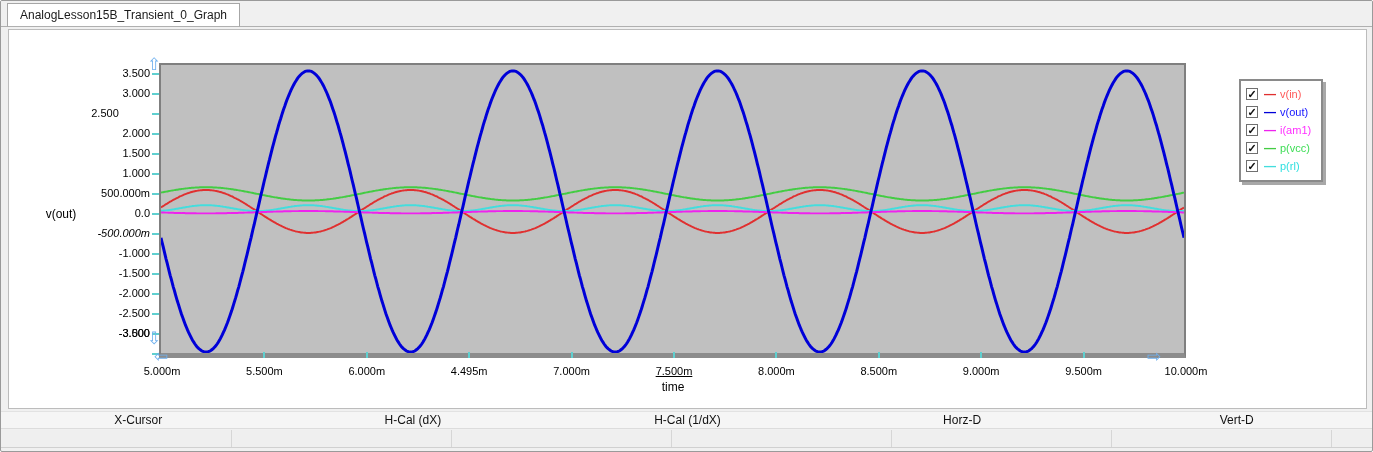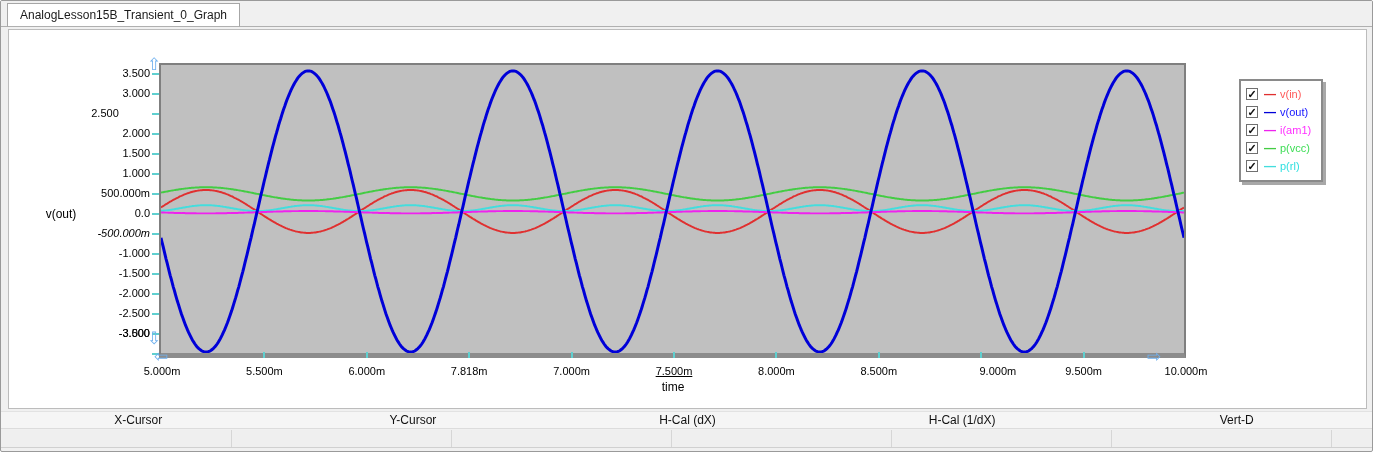--- a/index.html
+++ b/index.html
@@ -111,31 +111,31 @@
         <polyline points="0.0,177.0 1.0,181.4 2.1,185.8 3.1,190.2 4.1,194.5 5.1,198.8 6.2,203.0 7.2,207.2 8.2,211.3 9.2,215.4 10.3,219.4 11.3,223.3 12.3,227.2 13.4,230.9 14.4,234.6 15.4,238.3 16.4,241.8 17.5,245.2 18.5,248.6 19.5,251.8 20.5,255.0 21.6,258.0 22.6,261.0 23.6,263.8 24.6,266.5 25.7,269.1 26.7,271.6 27.7,273.9 28.8,276.2 29.8,278.3 30.8,280.3 31.8,282.2 32.9,283.9 33.9,285.5 34.9,287.0 35.9,288.3 37.0,289.5 38.0,290.5 39.0,291.4 40.1,292.2 41.1,292.9 42.1,293.4 43.1,293.7 44.2,293.9 45.2,294.0 46.2,293.9 47.2,293.7 48.3,293.4 49.3,292.9 50.3,292.2 51.3,291.4 52.4,290.5 53.4,289.5 54.4,288.3 55.5,287.0 56.5,285.5 57.5,283.9 58.5,282.2 59.6,280.3 60.6,278.3 61.6,276.2 62.6,273.9 63.7,271.6 64.7,269.1 65.7,266.5 66.8,263.8 67.8,261.0 68.8,258.0 69.8,255.0 70.9,251.8 71.9,248.6 72.9,245.2 73.9,241.8 75.0,238.3 76.0,234.6 77.0,230.9 78.1,227.2 79.1,223.3 80.1,219.4 81.1,215.4 82.2,211.3 83.2,207.2 84.2,203.0 85.2,198.8 86.3,194.5 87.3,190.2 88.3,185.8 89.3,181.4 90.4,177.0 91.4,172.5 92.4,168.0 93.5,163.6 94.5,159.0 95.5,154.5 96.5,150.0 97.6,145.5 98.6,141.0 99.6,136.4 100.6,132.0 101.7,127.5 102.7,123.0 103.7,118.6 104.8,114.2 105.8,109.8 106.8,105.5 107.8,101.2 108.9,97.0 109.9,92.8 110.9,88.7 111.9,84.6 113.0,80.6 114.0,76.7 115.0,72.8 116.1,69.1 117.1,65.4 118.1,61.7 119.1,58.2 120.2,54.8 121.2,51.4 122.2,48.2 123.2,45.0 124.3,42.0 125.3,39.0 126.3,36.2 127.3,33.5 128.4,30.9 129.4,28.4 130.4,26.1 131.5,23.8 132.5,21.7 133.5,19.7 134.5,17.8 135.6,16.1 136.6,14.5 137.6,13.0 138.6,11.7 139.7,10.5 140.7,9.5 141.7,8.6 142.8,7.8 143.8,7.1 144.8,6.6 145.8,6.3 146.9,6.1 147.9,6.0 148.9,6.1 149.9,6.3 151.0,6.6 152.0,7.1 153.0,7.8 154.0,8.6 155.1,9.5 156.1,10.5 157.1,11.7 158.2,13.0 159.2,14.5 160.2,16.1 161.2,17.8 162.3,19.7 163.3,21.7 164.3,23.8 165.3,26.1 166.4,28.4 167.4,30.9 168.4,33.5 169.5,36.2 170.5,39.0 171.5,42.0 172.5,45.0 173.6,48.2 174.6,51.4 175.6,54.8 176.6,58.2 177.7,61.7 178.7,65.4 179.7,69.1 180.8,72.8 181.8,76.7 182.8,80.6 183.8,84.6 184.9,88.7 185.9,92.8 186.9,97.0 187.9,101.2 189.0,105.5 190.0,109.8 191.0,114.2 192.0,118.6 193.1,123.0 194.1,127.5 195.1,132.0 196.2,136.4 197.2,141.0 198.2,145.5 199.2,150.0 200.3,154.5 201.3,159.0 202.3,163.6 203.3,168.0 204.4,172.5 205.4,177.0 206.4,181.4 207.5,185.8 208.5,190.2 209.5,194.5 210.5,198.8 211.6,203.0 212.6,207.2 213.6,211.3 214.6,215.4 215.7,219.4 216.7,223.3 217.7,227.2 218.8,230.9 219.8,234.6 220.8,238.3 221.8,241.8 222.9,245.2 223.9,248.6 224.9,251.8 225.9,255.0 227.0,258.0 228.0,261.0 229.0,263.8 230.0,266.5 231.1,269.1 232.1,271.6 233.1,273.9 234.2,276.2 235.2,278.3 236.2,280.3 237.2,282.2 238.3,283.9 239.3,285.5 240.3,287.0 241.3,288.3 242.4,289.5 243.4,290.5 244.4,291.4 245.5,292.2 246.5,292.9 247.5,293.4 248.5,293.7 249.6,293.9 250.6,294.0 251.6,293.9 252.6,293.7 253.7,293.4 254.7,292.9 255.7,292.2 256.7,291.4 257.8,290.5 258.8,289.5 259.8,288.3 260.9,287.0 261.9,285.5 262.9,283.9 263.9,282.2 265.0,280.3 266.0,278.3 267.0,276.2 268.0,273.9 269.1,271.6 270.1,269.1 271.1,266.5 272.2,263.8 273.2,261.0 274.2,258.0 275.2,255.0 276.3,251.8 277.3,248.6 278.3,245.2 279.3,241.8 280.4,238.3 281.4,234.6 282.4,230.9 283.5,227.2 284.5,223.3 285.5,219.4 286.5,215.4 287.6,211.3 288.6,207.2 289.6,203.0 290.6,198.8 291.7,194.5 292.7,190.2 293.7,185.8 294.7,181.4 295.8,177.0 296.8,172.5 297.8,168.0 298.9,163.6 299.9,159.0 300.9,154.5 301.9,150.0 303.0,145.5 304.0,141.0 305.0,136.4 306.0,132.0 307.1,127.5 308.1,123.0 309.1,118.6 310.2,114.2 311.2,109.8 312.2,105.5 313.2,101.2 314.3,97.0 315.3,92.8 316.3,88.7 317.3,84.6 318.4,80.6 319.4,76.7 320.4,72.8 321.5,69.1 322.5,65.4 323.5,61.7 324.5,58.2 325.6,54.8 326.6,51.4 327.6,48.2 328.6,45.0 329.7,42.0 330.7,39.0 331.7,36.2 332.7,33.5 333.8,30.9 334.8,28.4 335.8,26.1 336.9,23.8 337.9,21.7 338.9,19.7 339.9,17.8 341.0,16.1 342.0,14.5 343.0,13.0 344.0,11.7 345.1,10.5 346.1,9.5 347.1,8.6 348.2,7.8 349.2,7.1 350.2,6.6 351.2,6.3 352.3,6.1 353.3,6.0 354.3,6.1 355.3,6.3 356.4,6.6 357.4,7.1 358.4,7.8 359.4,8.6 360.5,9.5 361.5,10.5 362.5,11.7 363.6,13.0 364.6,14.5 365.6,16.1 366.6,17.8 367.7,19.7 368.7,21.7 369.7,23.8 370.7,26.1 371.8,28.4 372.8,30.9 373.8,33.5 374.9,36.2 375.9,39.0 376.9,42.0 377.9,45.0 379.0,48.2 380.0,51.4 381.0,54.8 382.0,58.2 383.1,61.7 384.1,65.4 385.1,69.1 386.2,72.8 387.2,76.7 388.2,80.6 389.2,84.6 390.3,88.7 391.3,92.8 392.3,97.0 393.3,101.2 394.4,105.5 395.4,109.8 396.4,114.2 397.4,118.6 398.5,123.0 399.5,127.5 400.5,132.0 401.6,136.4 402.6,141.0 403.6,145.5 404.6,150.0 405.7,154.5 406.7,159.0 407.7,163.6 408.7,168.0 409.8,172.5 410.8,177.0 411.8,181.4 412.9,185.8 413.9,190.2 414.9,194.5 415.9,198.8 417.0,203.0 418.0,207.2 419.0,211.3 420.0,215.4 421.1,219.4 422.1,223.3 423.1,227.2 424.2,230.9 425.2,234.6 426.2,238.3 427.2,241.8 428.3,245.2 429.3,248.6 430.3,251.8 431.3,255.0 432.4,258.0 433.4,261.0 434.4,263.8 435.4,266.5 436.5,269.1 437.5,271.6 438.5,273.9 439.6,276.2 440.6,278.3 441.6,280.3 442.6,282.2 443.7,283.9 444.7,285.5 445.7,287.0 446.7,288.3 447.8,289.5 448.8,290.5 449.8,291.4 450.9,292.2 451.9,292.9 452.9,293.4 453.9,293.7 455.0,293.9 456.0,294.0 457.0,293.9 458.0,293.7 459.1,293.4 460.1,292.9 461.1,292.2 462.1,291.4 463.2,290.5 464.2,289.5 465.2,288.3 466.3,287.0 467.3,285.5 468.3,283.9 469.3,282.2 470.4,280.3 471.4,278.3 472.4,276.2 473.4,273.9 474.5,271.6 475.5,269.1 476.5,266.5 477.6,263.8 478.6,261.0 479.6,258.0 480.6,255.0 481.7,251.8 482.7,248.6 483.7,245.2 484.7,241.8 485.8,238.3 486.8,234.6 487.8,230.9 488.9,227.2 489.9,223.3 490.9,219.4 491.9,215.4 493.0,211.3 494.0,207.2 495.0,203.0 496.0,198.8 497.1,194.5 498.1,190.2 499.1,185.8 500.1,181.4 501.2,177.0 502.2,172.5 503.2,168.0 504.3,163.6 505.3,159.0 506.3,154.5 507.3,150.0 508.4,145.5 509.4,141.0 510.4,136.4 511.4,132.0 512.5,127.5 513.5,123.0 514.5,118.6 515.6,114.2 516.6,109.8 517.6,105.5 518.6,101.2 519.7,97.0 520.7,92.8 521.7,88.7 522.7,84.6 523.8,80.6 524.8,76.7 525.8,72.8 526.9,69.1 527.9,65.4 528.9,61.7 529.9,58.2 531.0,54.8 532.0,51.4 533.0,48.2 534.0,45.0 535.1,42.0 536.1,39.0 537.1,36.2 538.1,33.5 539.2,30.9 540.2,28.4 541.2,26.1 542.3,23.8 543.3,21.7 544.3,19.7 545.3,17.8 546.4,16.1 547.4,14.5 548.4,13.0 549.4,11.7 550.5,10.5 551.5,9.5 552.5,8.6 553.6,7.8 554.6,7.1 555.6,6.6 556.6,6.3 557.7,6.1 558.7,6.0 559.7,6.1 560.7,6.3 561.8,6.6 562.8,7.1 563.8,7.8 564.8,8.6 565.9,9.5 566.9,10.5 567.9,11.7 569.0,13.0 570.0,14.5 571.0,16.1 572.0,17.8 573.1,19.7 574.1,21.7 575.1,23.8 576.1,26.1 577.2,28.4 578.2,30.9 579.2,33.5 580.3,36.2 581.3,39.0 582.3,42.0 583.3,45.0 584.4,48.2 585.4,51.4 586.4,54.8 587.4,58.2 588.5,61.7 589.5,65.4 590.5,69.1 591.6,72.8 592.6,76.7 593.6,80.6 594.6,84.6 595.7,88.7 596.7,92.8 597.7,97.0 598.7,101.2 599.8,105.5 600.8,109.8 601.8,114.2 602.8,118.6 603.9,123.0 604.9,127.5 605.9,132.0 607.0,136.4 608.0,141.0 609.0,145.5 610.0,150.0 611.1,154.5 612.1,159.0 613.1,163.6 614.1,168.0 615.2,172.5 616.2,177.0 617.2,181.4 618.3,185.8 619.3,190.2 620.3,194.5 621.3,198.8 622.4,203.0 623.4,207.2 624.4,211.3 625.4,215.4 626.5,219.4 627.5,223.3 628.5,227.2 629.6,230.9 630.6,234.6 631.6,238.3 632.6,241.8 633.7,245.2 634.7,248.6 635.7,251.8 636.7,255.0 637.8,258.0 638.8,261.0 639.8,263.8 640.8,266.5 641.9,269.1 642.9,271.6 643.9,273.9 645.0,276.2 646.0,278.3 647.0,280.3 648.0,282.2 649.1,283.9 650.1,285.5 651.1,287.0 652.1,288.3 653.2,289.5 654.2,290.5 655.2,291.4 656.3,292.2 657.3,292.9 658.3,293.4 659.3,293.7 660.4,293.9 661.4,294.0 662.4,293.9 663.4,293.7 664.5,293.4 665.5,292.9 666.5,292.2 667.5,291.4 668.6,290.5 669.6,289.5 670.6,288.3 671.7,287.0 672.7,285.5 673.7,283.9 674.7,282.2 675.8,280.3 676.8,278.3 677.8,276.2 678.8,273.9 679.9,271.6 680.9,269.1 681.9,266.5 683.0,263.8 684.0,261.0 685.0,258.0 686.0,255.0 687.1,251.8 688.1,248.6 689.1,245.2 690.1,241.8 691.2,238.3 692.2,234.6 693.2,230.9 694.3,227.2 695.3,223.3 696.3,219.4 697.3,215.4 698.4,211.3 699.4,207.2 700.4,203.0 701.4,198.8 702.5,194.5 703.5,190.2 704.5,185.8 705.5,181.4 706.6,177.0 707.6,172.5 708.6,168.0 709.7,163.6 710.7,159.0 711.7,154.5 712.7,150.0 713.8,145.5 714.8,141.0 715.8,136.4 716.8,132.0 717.9,127.5 718.9,123.0 719.9,118.6 721.0,114.2 722.0,109.8 723.0,105.5 724.0,101.2 725.1,97.0 726.1,92.8 727.1,88.7 728.1,84.6 729.2,80.6 730.2,76.7 731.2,72.8 732.3,69.1 733.3,65.4 734.3,61.7 735.3,58.2 736.4,54.8 737.4,51.4 738.4,48.2 739.4,45.0 740.5,42.0 741.5,39.0 742.5,36.2 743.5,33.5 744.6,30.9 745.6,28.4 746.6,26.1 747.7,23.8 748.7,21.7 749.7,19.7 750.7,17.8 751.8,16.1 752.8,14.5 753.8,13.0 754.8,11.7 755.9,10.5 756.9,9.5 757.9,8.6 759.0,7.8 760.0,7.1 761.0,6.6 762.0,6.3 763.1,6.1 764.1,6.0 765.1,6.1 766.1,6.3 767.2,6.6 768.2,7.1 769.2,7.8 770.3,8.6 771.3,9.5 772.3,10.5 773.3,11.7 774.4,13.0 775.4,14.5 776.4,16.1 777.4,17.8 778.5,19.7 779.5,21.7 780.5,23.8 781.5,26.1 782.6,28.4 783.6,30.9 784.6,33.5 785.7,36.2 786.7,39.0 787.7,42.0 788.7,45.0 789.8,48.2 790.8,51.4 791.8,54.8 792.8,58.2 793.9,61.7 794.9,65.4 795.9,69.1 797.0,72.8 798.0,76.7 799.0,80.6 800.0,84.6 801.1,88.7 802.1,92.8 803.1,97.0 804.1,101.2 805.2,105.5 806.2,109.8 807.2,114.2 808.2,118.6 809.3,123.0 810.3,127.5 811.3,132.0 812.4,136.4 813.4,141.0 814.4,145.5 815.4,150.0 816.5,154.5 817.5,159.0 818.5,163.6 819.5,168.0 820.6,172.5 821.6,177.0 822.6,181.4 823.7,185.8 824.7,190.2 825.7,194.5 826.7,198.8 827.8,203.0 828.8,207.2 829.8,211.3 830.8,215.4 831.9,219.4 832.9,223.3 833.9,227.2 835.0,230.9 836.0,234.6 837.0,238.3 838.0,241.8 839.1,245.2 840.1,248.6 841.1,251.8 842.1,255.0 843.2,258.0 844.2,261.0 845.2,263.8 846.2,266.5 847.3,269.1 848.3,271.6 849.3,273.9 850.4,276.2 851.4,278.3 852.4,280.3 853.4,282.2 854.5,283.9 855.5,285.5 856.5,287.0 857.5,288.3 858.6,289.5 859.6,290.5 860.6,291.4 861.7,292.2 862.7,292.9 863.7,293.4 864.7,293.7 865.8,293.9 866.8,294.0 867.8,293.9 868.8,293.7 869.9,293.4 870.9,292.9 871.9,292.2 873.0,291.4 874.0,290.5 875.0,289.5 876.0,288.3 877.1,287.0 878.1,285.5 879.1,283.9 880.1,282.2 881.2,280.3 882.2,278.3 883.2,276.2 884.2,273.9 885.3,271.6 886.3,269.1 887.3,266.5 888.4,263.8 889.4,261.0 890.4,258.0 891.4,255.0 892.5,251.8 893.5,248.6 894.5,245.2 895.5,241.8 896.6,238.3 897.6,234.6 898.6,230.9 899.7,227.2 900.7,223.3 901.7,219.4 902.7,215.4 903.8,211.3 904.8,207.2 905.8,203.0 906.8,198.8 907.9,194.5 908.9,190.2 909.9,185.8 910.9,181.4 912.0,177.0 913.0,172.5 914.0,168.0 915.1,163.6 916.1,159.0 917.1,154.5 918.1,150.0 919.2,145.5 920.2,141.0 921.2,136.4 922.2,132.0 923.3,127.5 924.3,123.0 925.3,118.6 926.4,114.2 927.4,109.8 928.4,105.5 929.4,101.2 930.5,97.0 931.5,92.8 932.5,88.7 933.5,84.6 934.6,80.6 935.6,76.7 936.6,72.8 937.7,69.1 938.7,65.4 939.7,61.7 940.7,58.2 941.8,54.8 942.8,51.4 943.8,48.2 944.8,45.0 945.9,42.0 946.9,39.0 947.9,36.2 948.9,33.5 950.0,30.9 951.0,28.4 952.0,26.1 953.1,23.8 954.1,21.7 955.1,19.7 956.1,17.8 957.2,16.1 958.2,14.5 959.2,13.0 960.2,11.7 961.3,10.5 962.3,9.5 963.3,8.6 964.4,7.8 965.4,7.1 966.4,6.6 967.4,6.3 968.5,6.1 969.5,6.0 970.5,6.1 971.5,6.3 972.6,6.6 973.6,7.1 974.6,7.8 975.7,8.6 976.7,9.5 977.7,10.5 978.7,11.7 979.8,13.0 980.8,14.5 981.8,16.1 982.8,17.8 983.9,19.7 984.9,21.7 985.9,23.8 986.9,26.1 988.0,28.4 989.0,30.9 990.0,33.5 991.1,36.2 992.1,39.0 993.1,42.0 994.1,45.0 995.2,48.2 996.2,51.4 997.2,54.8 998.2,58.2 999.3,61.7 1000.3,65.4 1001.3,69.1 1002.4,72.8 1003.4,76.7 1004.4,80.6 1005.4,84.6 1006.5,88.7 1007.5,92.8 1008.5,97.0 1009.5,101.2 1010.6,105.5 1011.6,109.8 1012.6,114.2 1013.6,118.6 1014.7,123.0 1015.7,127.5 1016.7,132.0 1017.8,136.4 1018.8,141.0 1019.8,145.5 1020.8,150.0 1021.9,154.5 1022.9,159.0 1023.9,163.6 1024.9,168.0 1026.0,172.5 1027.0,177.0" fill="none" stroke="#0000d8" stroke-width="3"></polyline>
       </svg>
   </div>
 
   <div id="x-ticks">
       <div class="xtick-label" style="left: 126px; top: 364px;">5.000m</div>
       <div class="xtick-label" style="left: 228.4px; top: 364px;">5.500m</div>
       <div class="xtick-mark" style="left: 262.4px; top: 351px;"></div>
       <div class="xtick-label" style="left: 330.8px; top: 364px;">6.000m</div>
       <div class="xtick-mark" style="left: 364.8px; top: 351px;"></div>
-      <div class="xtick-label" style="left: 433.2px; top: 364px;">7.818m</div>
+      <div class="xtick-label" style="left: 433.2px; top: 364px;">4.495m</div>
       <div class="xtick-mark" style="left: 467.2px; top: 351px;"></div>
       <div class="xtick-label" style="left: 535.6px; top: 364px;">7.000m</div>
       <div class="xtick-mark" style="left: 569.6px; top: 351px;"></div>
       <div class="xtick-label" style="left: 638px; top: 364px; text-decoration: underline;">7.500m</div>
       <div class="xtick-mark" style="left: 672px; top: 351px;"></div>
       <div class="xtick-label" style="left: 740.4px; top: 364px;">8.000m</div>
       <div class="xtick-mark" style="left: 774.4px; top: 351px;"></div>
       <div class="xtick-label" style="left: 842.8px; top: 364px;">8.500m</div>
       <div class="xtick-mark" style="left: 876.8px; top: 351px;"></div>
-      <div class="xtick-label" style="left: 945.2px; top: 364px; text-align: right;">9.000m</div>
+      <div class="xtick-label" style="left: 945.2px; top: 364px;">9.000m</div>
       <div class="xtick-mark" style="left: 979.2px; top: 351px;"></div>
       <div class="xtick-label" style="left: 1047.6px; top: 364px;">9.500m</div>
       <div class="xtick-mark" style="left: 1081.6px; top: 351px;"></div>
       <div class="xtick-label" style="left: 1150px; top: 364px;">10.000m</div>
     </div>
   <div id="xlabel">time</div>
 
   <span class="pan-arrow" style="left:146px;top:55px;">⇧</span>
   <span class="pan-arrow" style="left:146px;top:329px;">⇩</span>
   <span class="pan-arrow" style="left:153px;top:347px;">⇦</span>
@@ -164,23 +164,23 @@
       </div>
       <div class="legend-row">
         <span class="legend-check">✓</span>
         <span class="legend-dash" style="color: rgb(68, 221, 221);">—</span>
         <span class="legend-label" style="color: rgb(48, 224, 224);">p(rl)</span>
       </div>
     </div>
 
   <div id="cursor-header">
       <div class="cursor-header-cell">X-Cursor</div>
-      <div class="cursor-header-cell">Y-Cursor</div>
       <div class="cursor-header-cell">H-Cal (dX)</div>
       <div class="cursor-header-cell">H-Cal (1/dX)</div>
+      <div class="cursor-header-cell">Horz-D</div>
       <div class="cursor-header-cell">Vert-D</div>
     </div>
   <div id="cursor-values">
       <div class="cursor-value-cell first" style="left: 0px; width: 230px;"></div>
       <div class="cursor-value-cell" style="left: 230px; width: 220px;"></div>
       <div class="cursor-value-cell" style="left: 450px; width: 220px;"></div>
       <div class="cursor-value-cell" style="left: 670px; width: 220px;"></div>
       <div class="cursor-value-cell" style="left: 890px; width: 220px;"></div>
       <div class="cursor-value-cell" style="left: 1110px; width: 220px;"></div>
       <div class="cursor-value-cell" style="left: 1330px; width: 43px;"></div>

